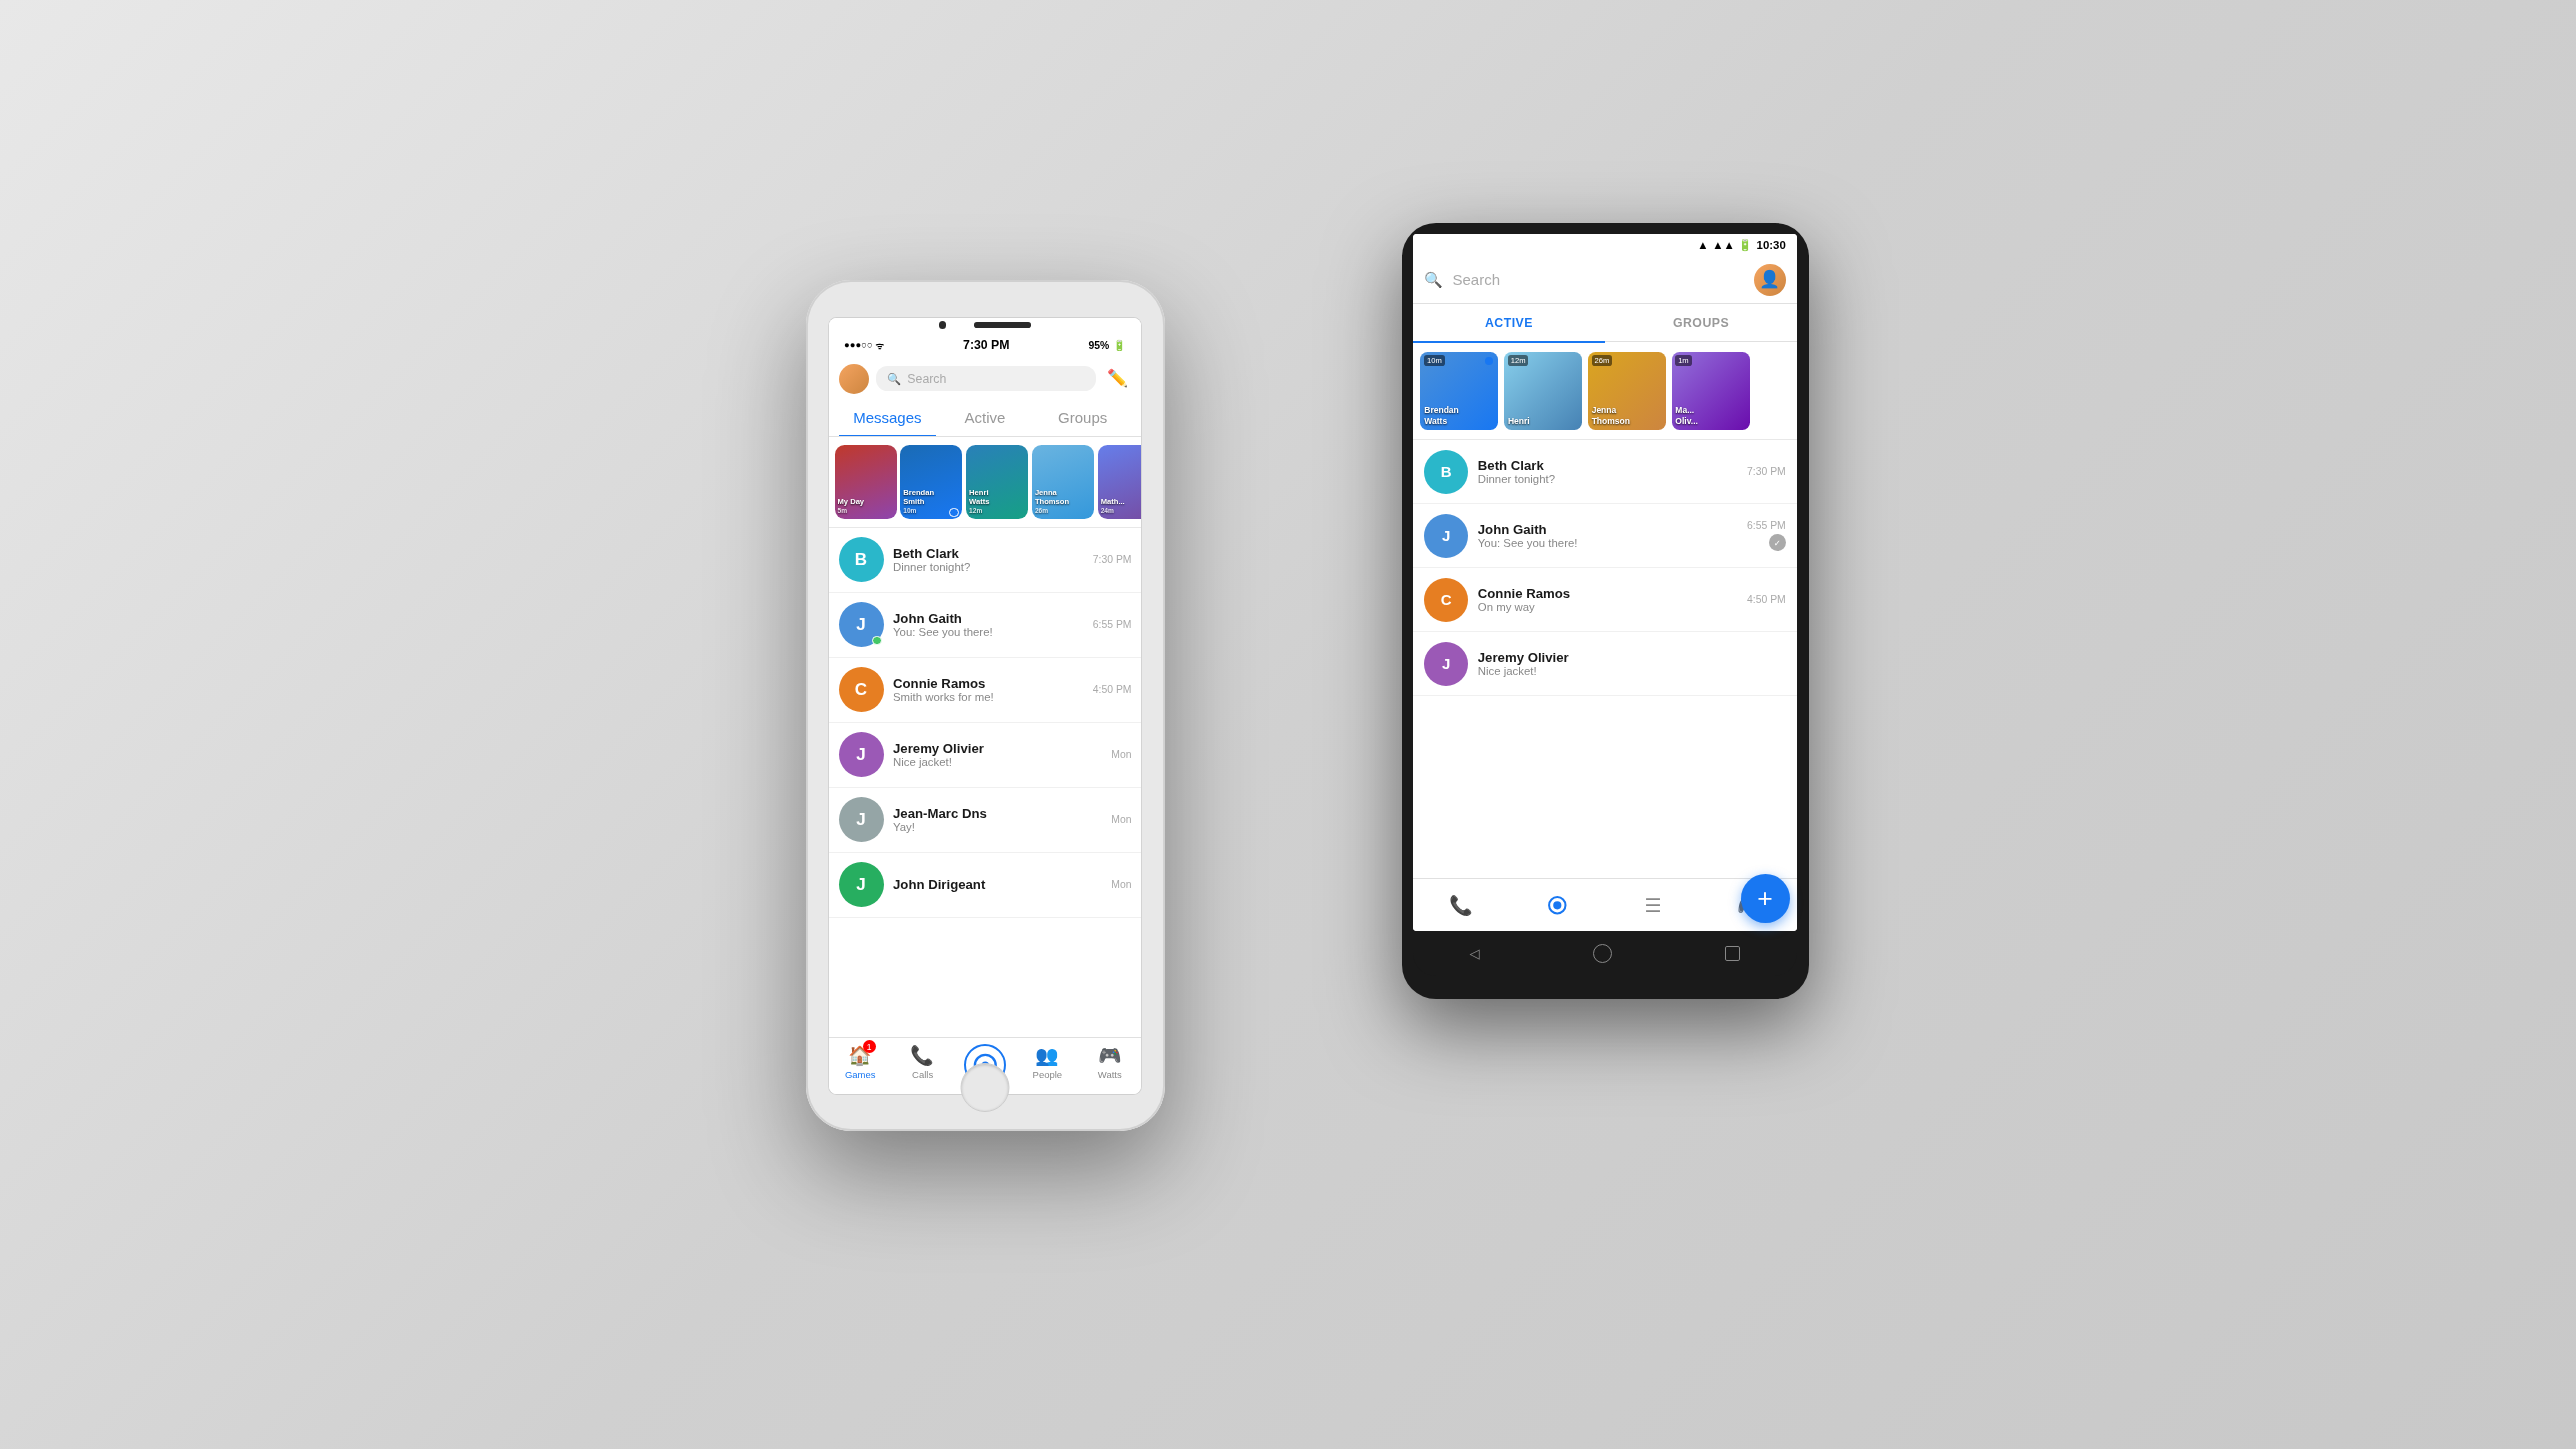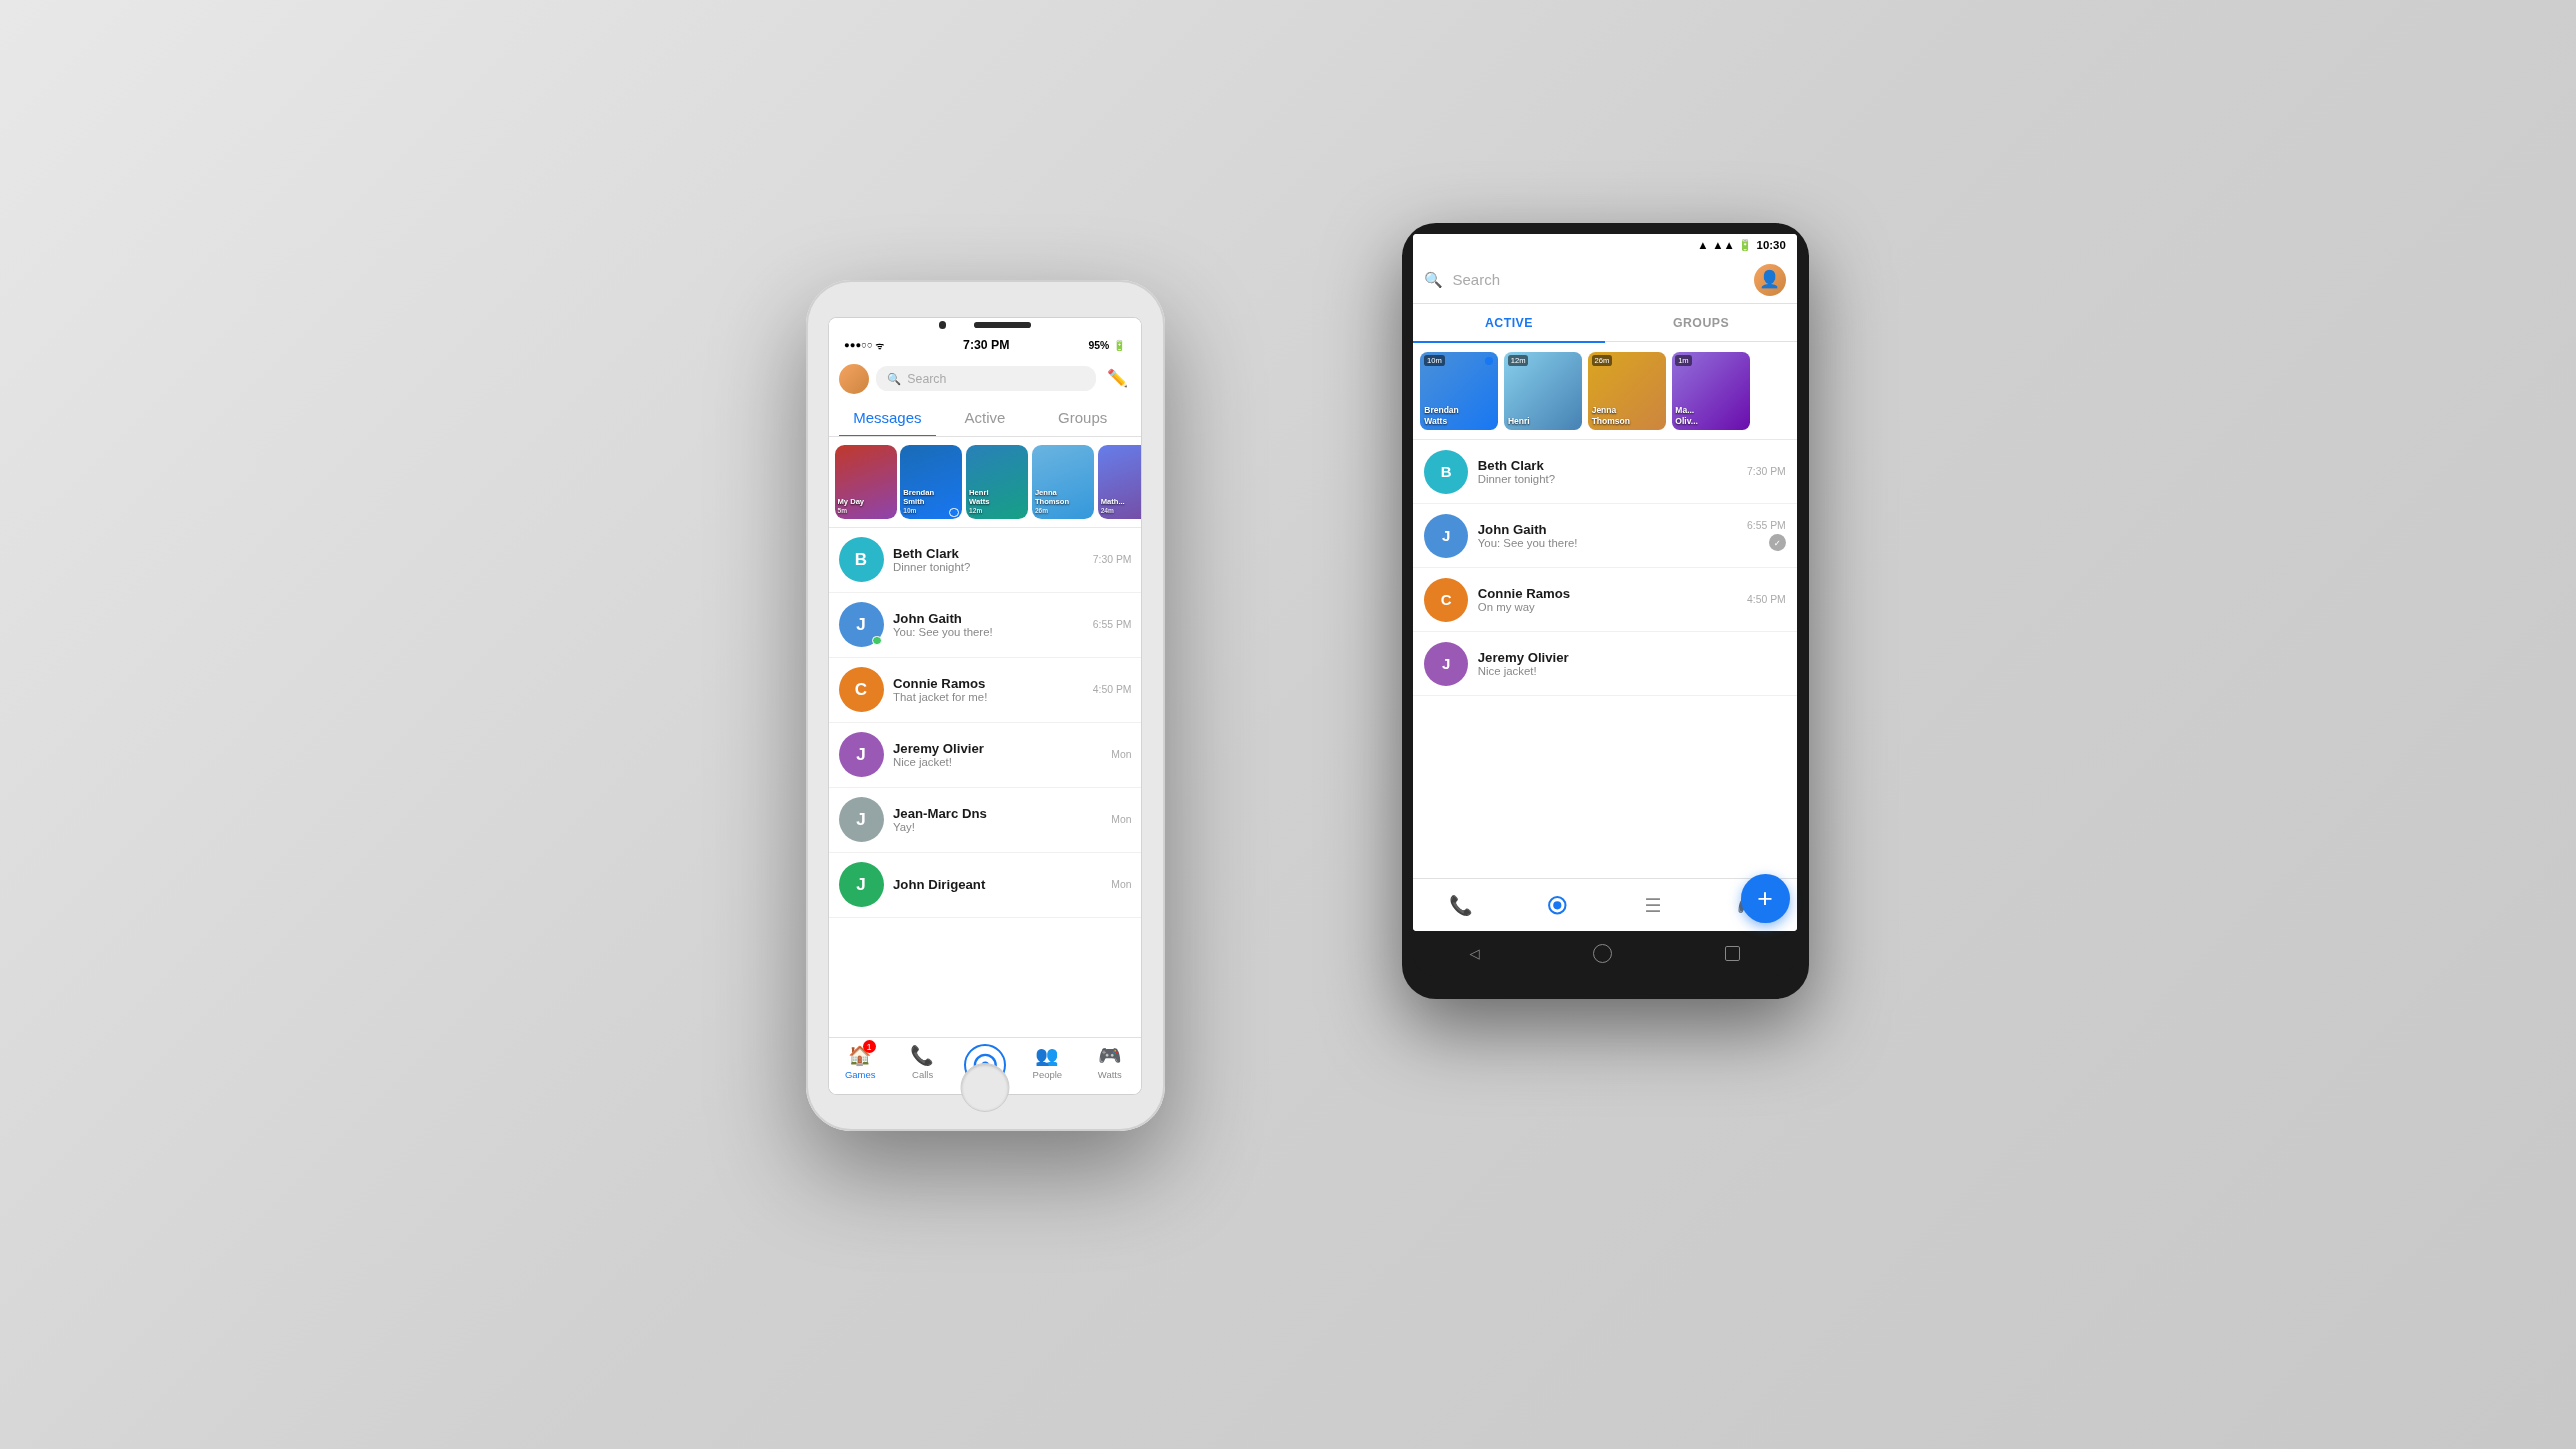--- a/index.html
+++ b/index.html
@@ -834,21 +834,21 @@
               <div class="ios-conv-name">John Gaith</div>
               <div class="ios-conv-preview">You: See you there!</div>
             </div>
             <div class="ios-conv-time">6:55 PM</div>
           </div>
 
           <div class="ios-conv-item">
             <div class="ios-conv-avatar av-orange">C</div>
             <div class="ios-conv-info">
               <div class="ios-conv-name">Connie Ramos</div>
-              <div class="ios-conv-preview">That jacket for me!</div>
+              <div class="ios-conv-preview">Smith works for me!</div>
             </div>
             <div class="ios-conv-time">4:50 PM</div>
           </div>
 
           <div class="ios-conv-item">
             <div class="ios-conv-avatar av-purple">J</div>
             <div class="ios-conv-info">
               <div class="ios-conv-name">Jeremy Olivier</div>
               <div class="ios-conv-preview">Nice jacket!</div>
             </div>

